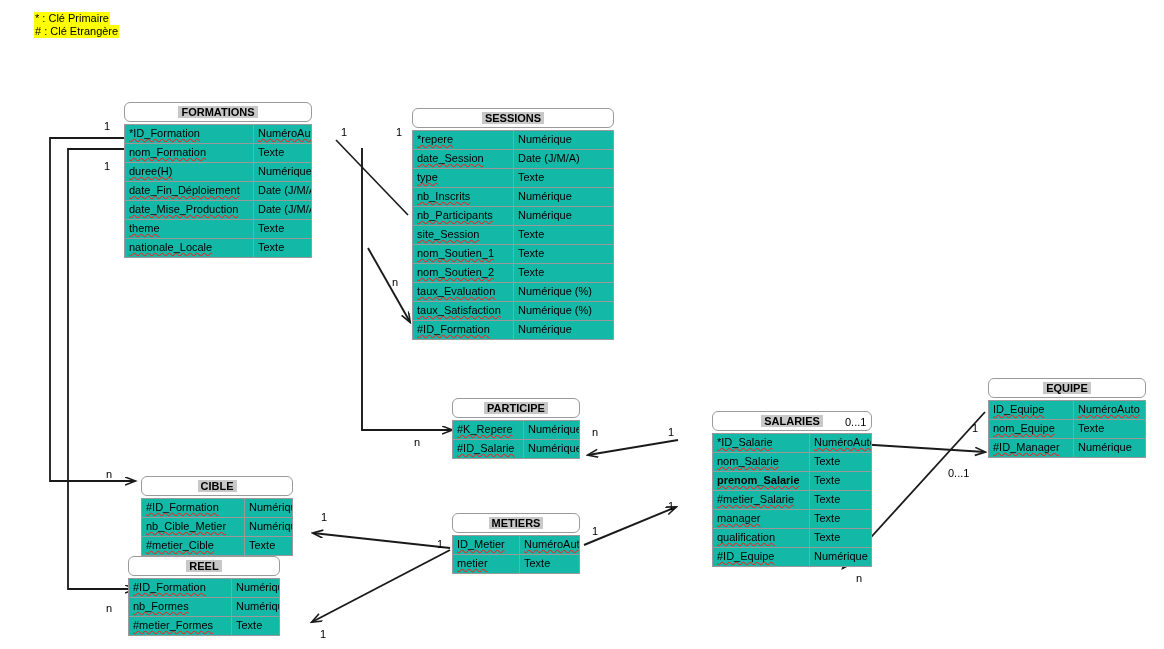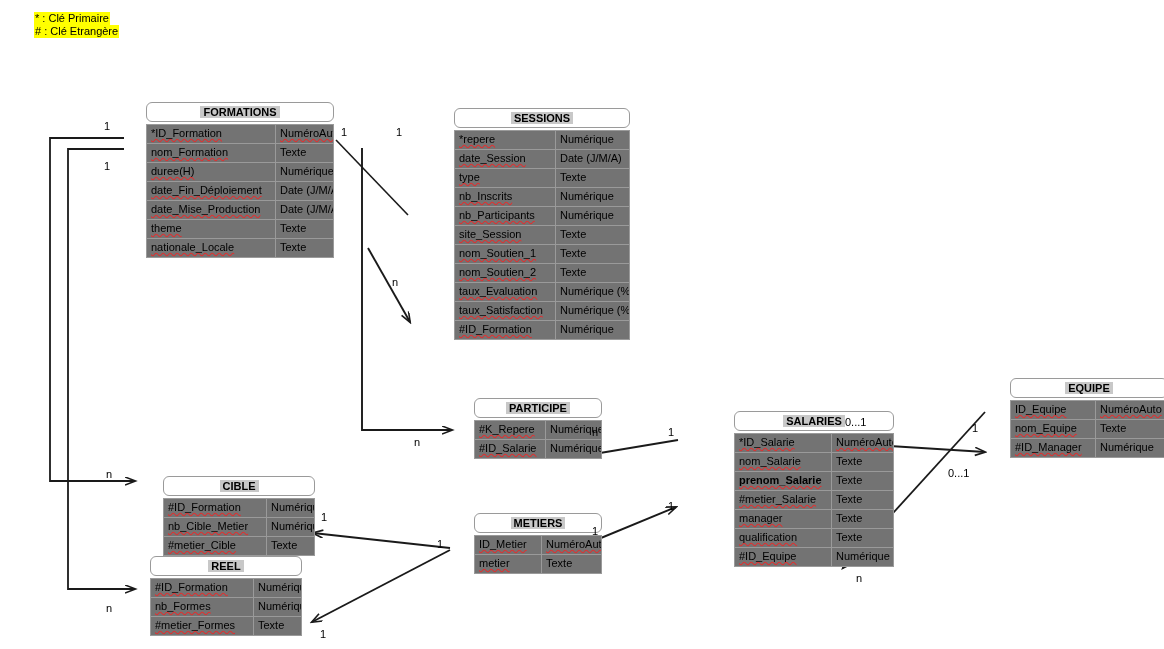--- a/index.html
+++ b/index.html
@@ -25,42 +25,41 @@
     background:#ffff00;
     padding:0 1px;
     display:inline-block;
     white-space:nowrap;
   }
 
   
   .entity{
     position:absolute;
     z-index:5;
-    margin-left:22px;
   }
   .entity .cap{
     border:1px solid #9a9a9a;
     border-radius:6px;
     background:#ffffff;
     text-align:center;
     font-size:11px;
     font-weight:bold;
     color:#000;
     padding:3px 0 3px 0;
     box-sizing:border-box;
     margin-bottom:2px;
   }
   .entity .cap b{
     background:#c8c8c8;
     font-weight:bold;
     padding:0 3px;
   }
   .entity table{
     border-collapse:collapse;
-    background:#737373;
+    background:#14b8a6;
     table-layout:fixed;
     width:100%;
   }
   .entity td{
     border:1px solid #9a9a9a;
     font-size:11px;
     color:#000;
     padding:2px 4px 3px 4px;
     white-space:nowrap;
     height:13px;
@@ -186,21 +185,21 @@
             <td class="t"><span>Texte</span></td>
           </tr>
           <tr>
             <td style="width: 120px;"><span class="sq">nationale_Locale</span></td>
             <td class="t"><span>Texte</span></td>
           </tr>
         </tbody>
       </table>
   </div>
 
-  <div class="entity" id="e-sessions" style="left:432px;top:108px;width:176px;">
+  <div class="entity" id="e-sessions" style="left:412px;top:108px;width:202px;">
     <div class="cap"><b>SESSIONS</b></div>
     <table>
         <tbody>
           <tr>
             <td style="width: 92px;"><span class="sq">*repere</span></td>
             <td class="t"><span>Numérique</span></td>
           </tr>
           <tr>
             <td style="width: 92px;"><span class="sq">date_Session</span></td>
             <td class="t"><span>Date (J/M/A)</span></td>

